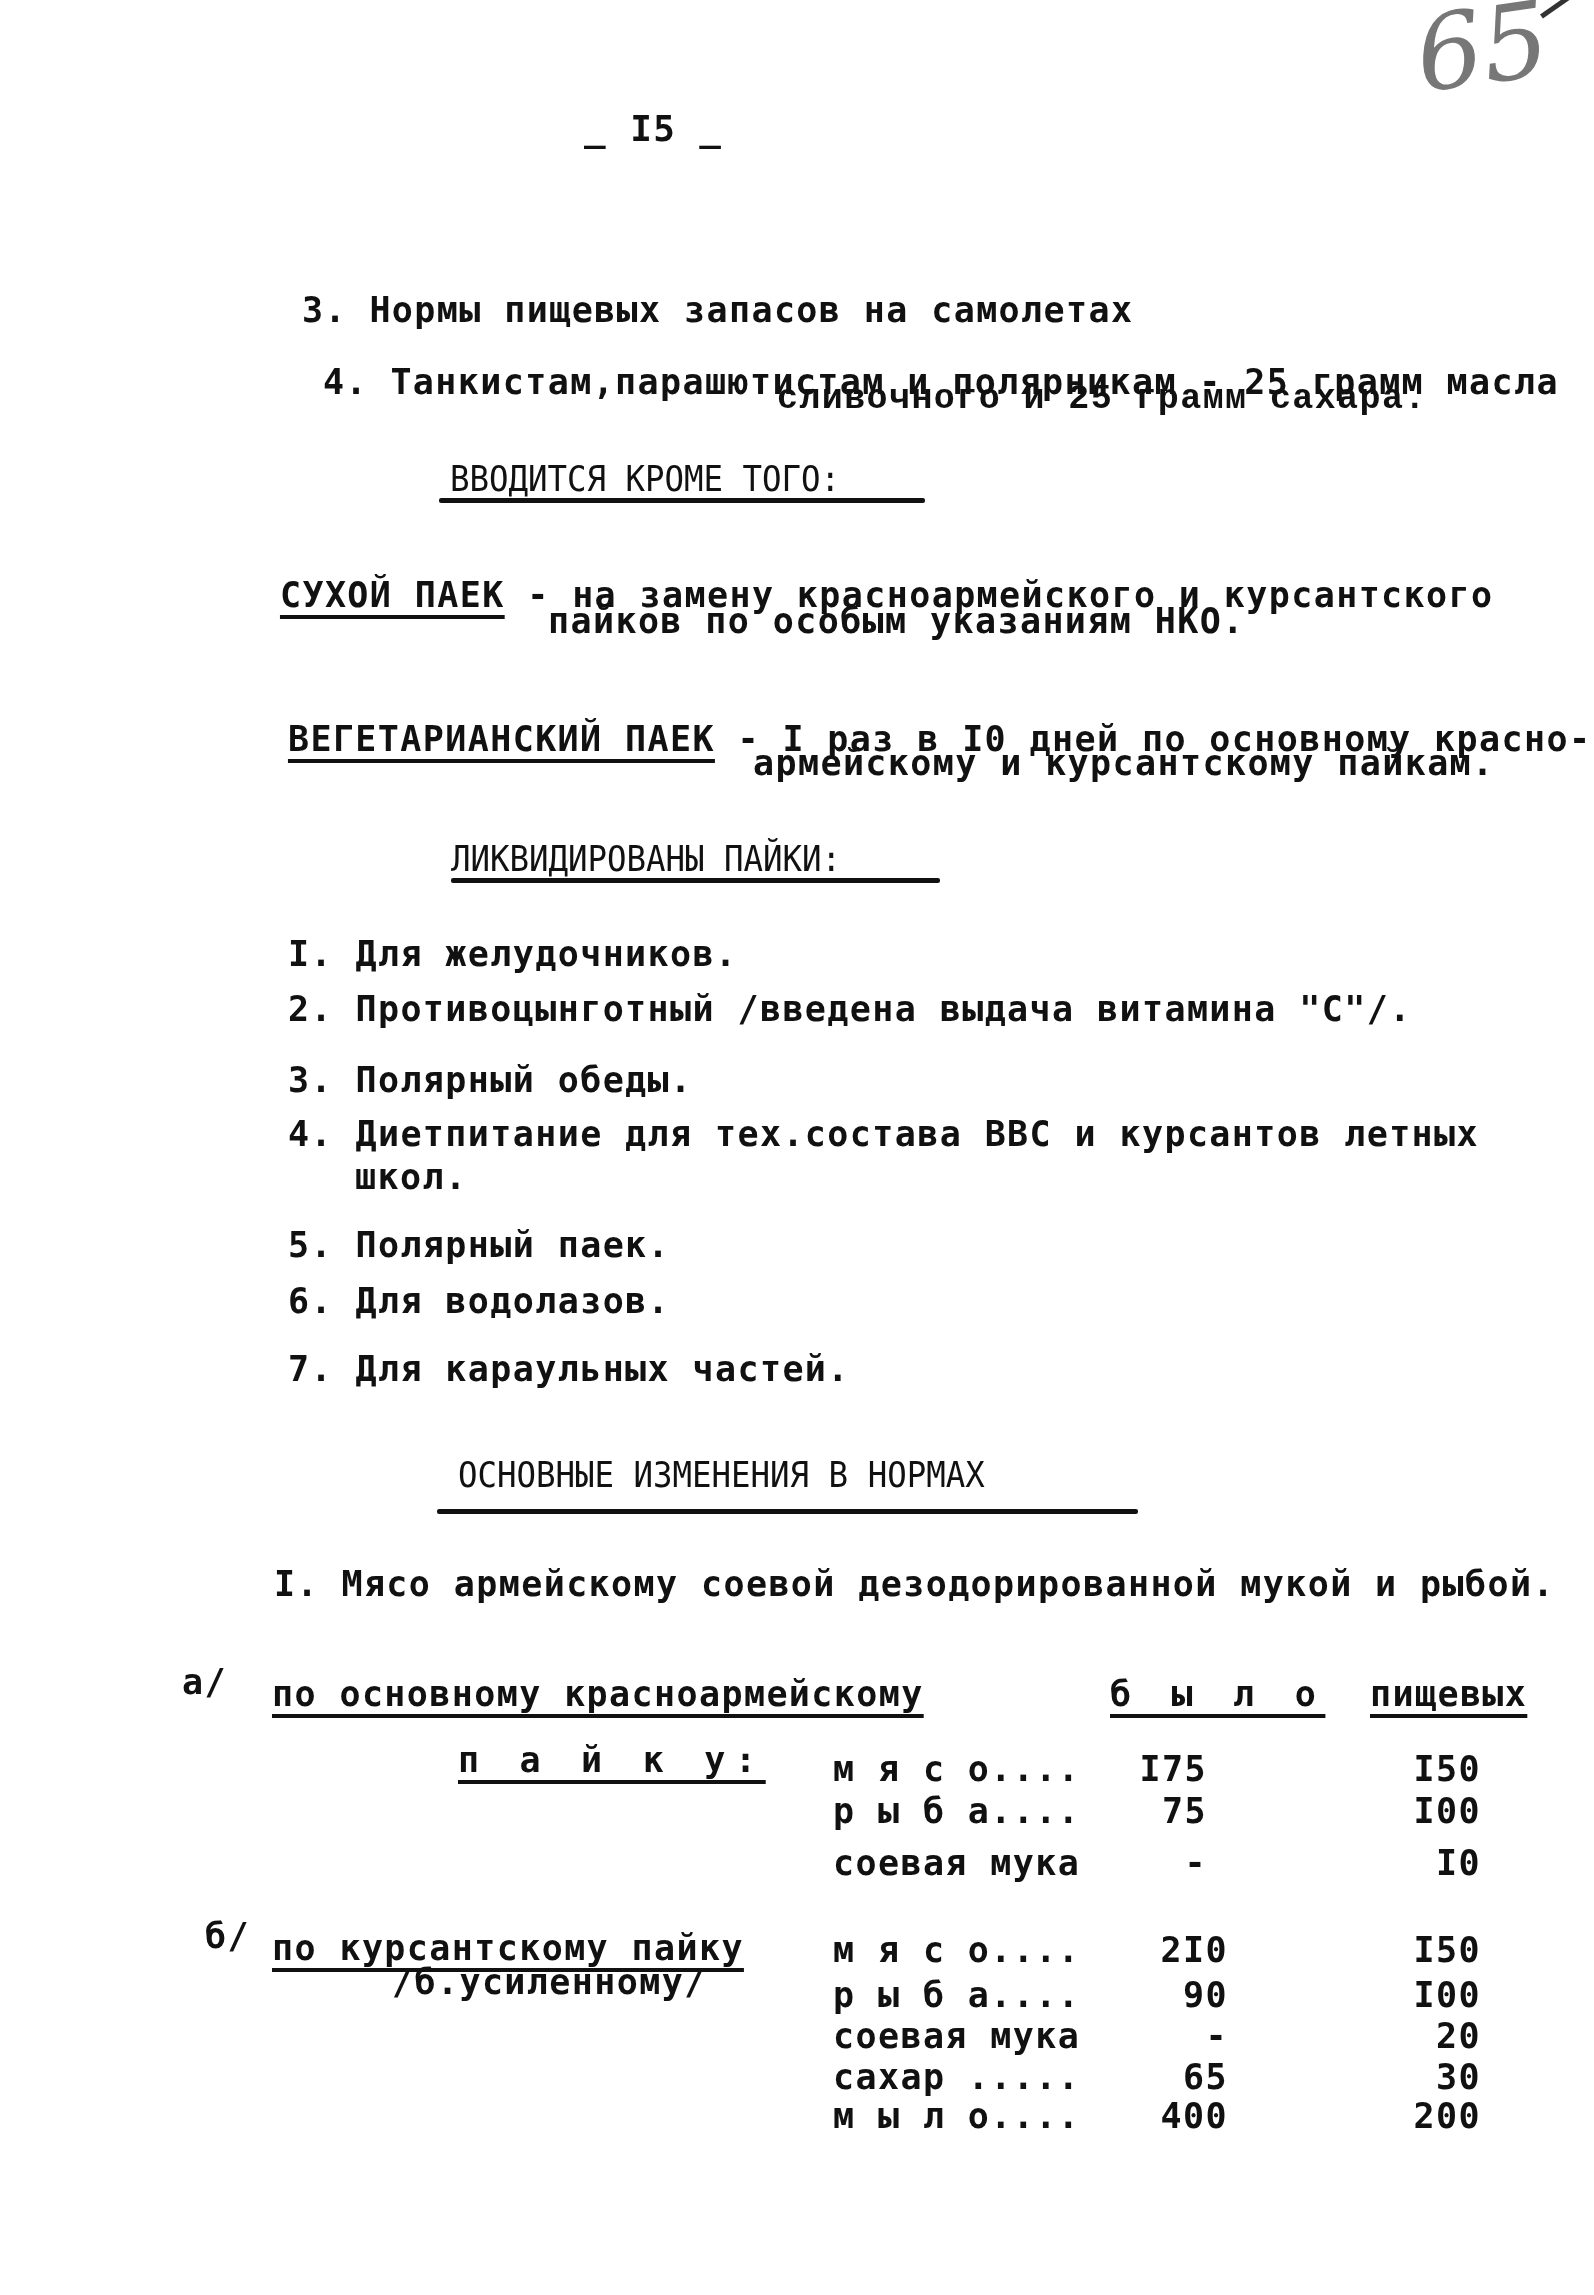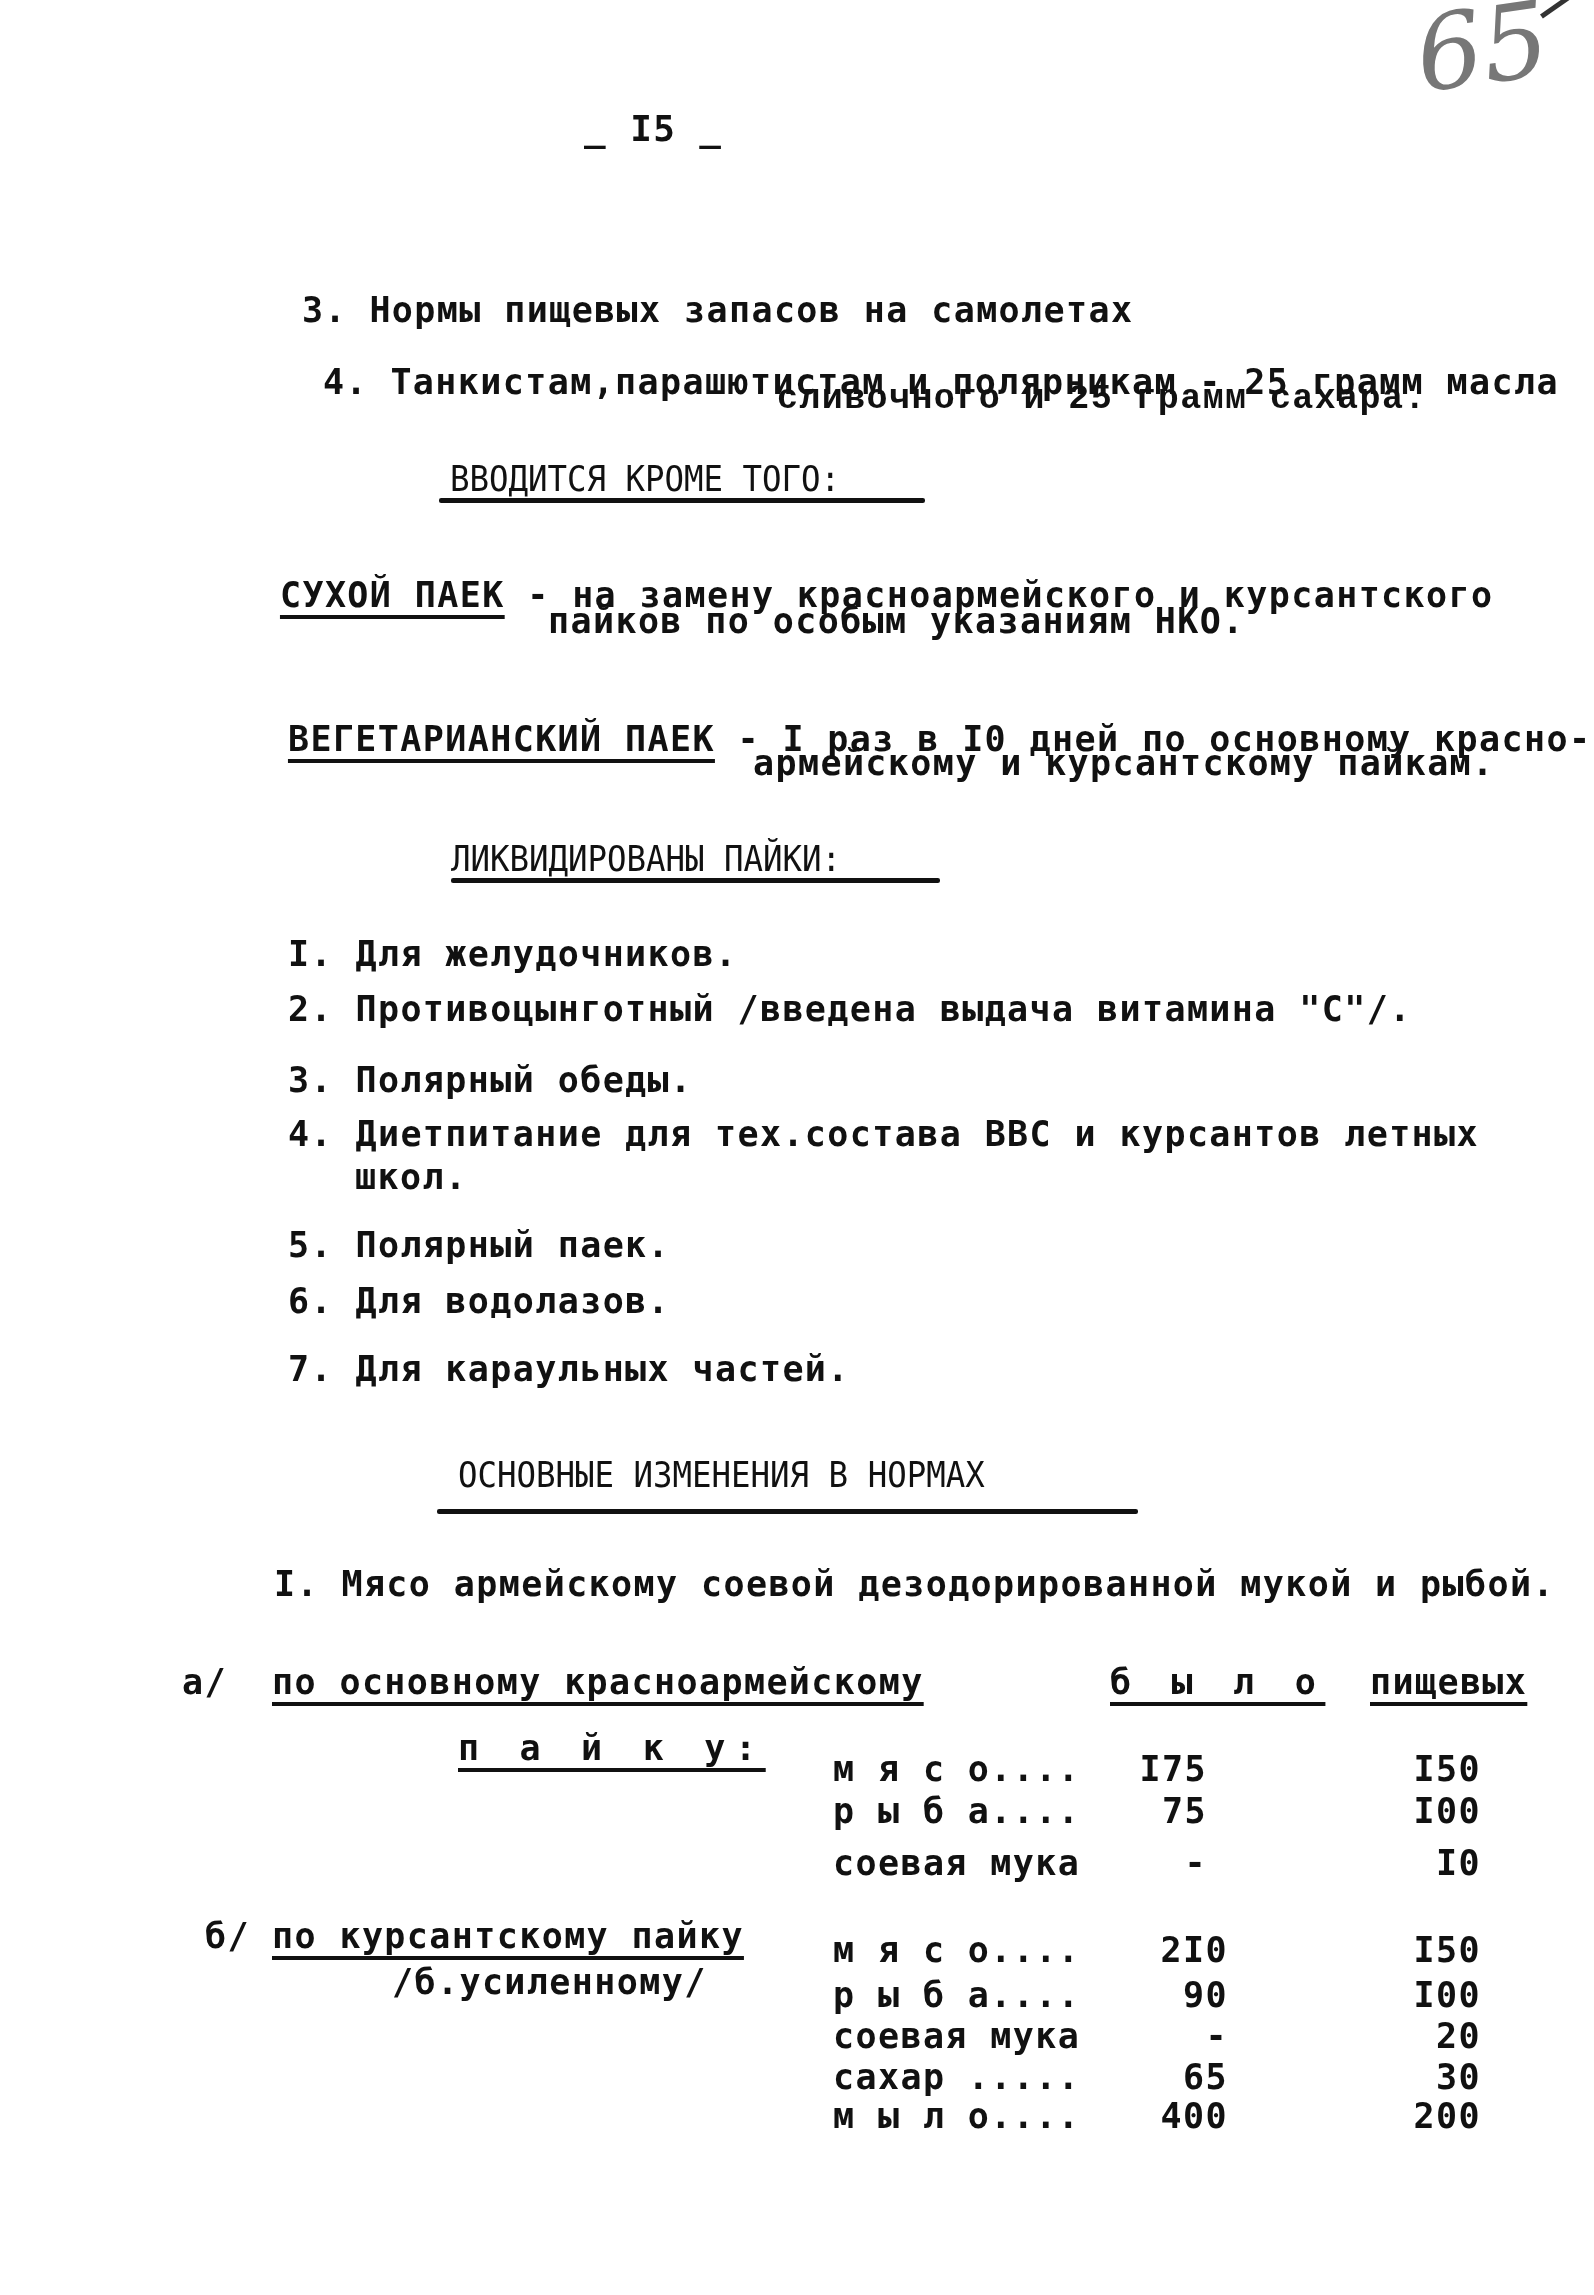--- a/index.html
+++ b/index.html
@@ -1,20 +1,20 @@
 <!DOCTYPE html>
 <html style="font-size:11px"><head>
 <meta charset="utf-8">
 <style>
   html, body { margin:0; padding:0; background:#ffffff; }
   body { width:1595px; height:2295px; position:relative; overflow:hidden;
          font-family:"DejaVu Sans Mono","Liberation Mono",monospace; color:#111; }
   .t { position:absolute; white-space:pre; font-size:35px; font-weight:bold;
        line-height:1; letter-spacing:1.4px; }
-  .u { text-decoration:underline; text-decoration-thickness:4.2px; text-underline-offset:8.3px; }
+  .u { text-decoration:underline; text-decoration-thickness:4.2px; text-underline-offset:8.3px;margin-top:12px; }
   .hdr { font-weight:normal; letter-spacing:0px; font-size:36px; transform:scaleX(0.9); transform-origin:left; }
   .rule { position:absolute; height:4.9px; background:#111; border-radius:2.1px; }
   .pnum { font-size:36px; }
   .hand { position:absolute; font-family:"DejaVu Serif",serif; font-style:italic;
           font-size:104px; color:#777; transform:rotate(-8deg); }
   .num { text-align:right; width:104px; }
   .spaced { letter-spacing:9.7px; }
 </style>
 </head>
 <body>

